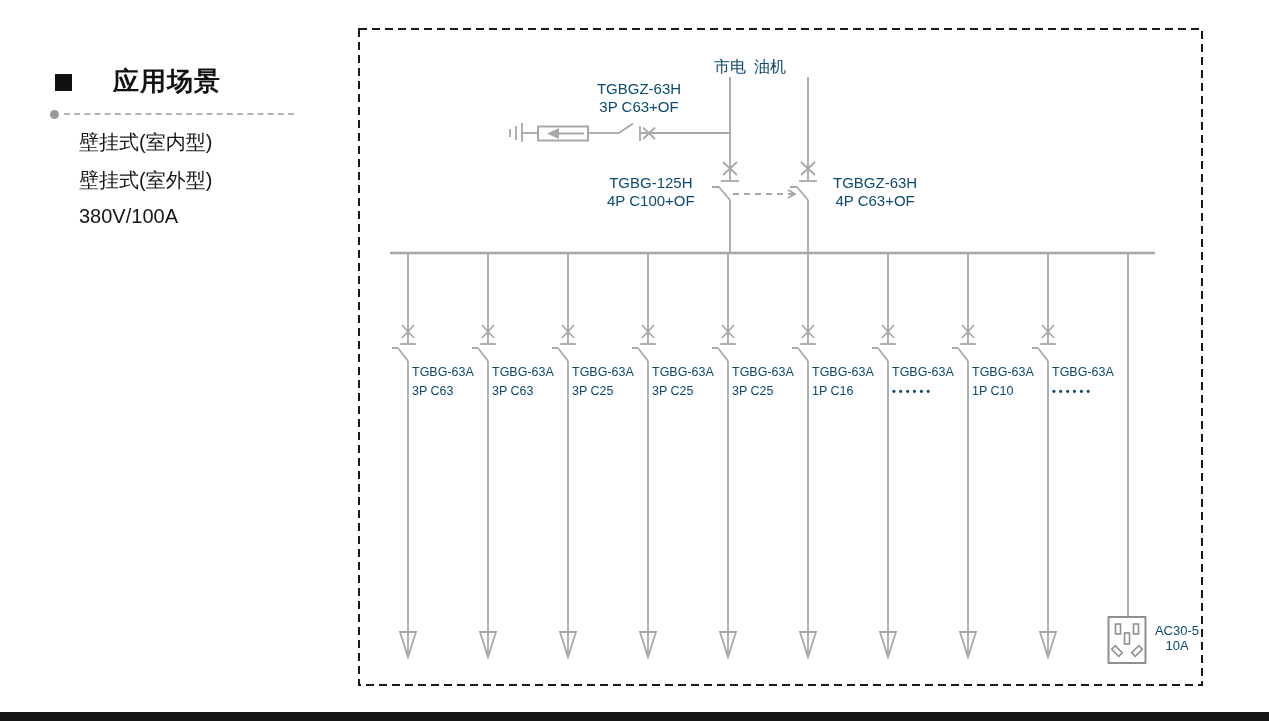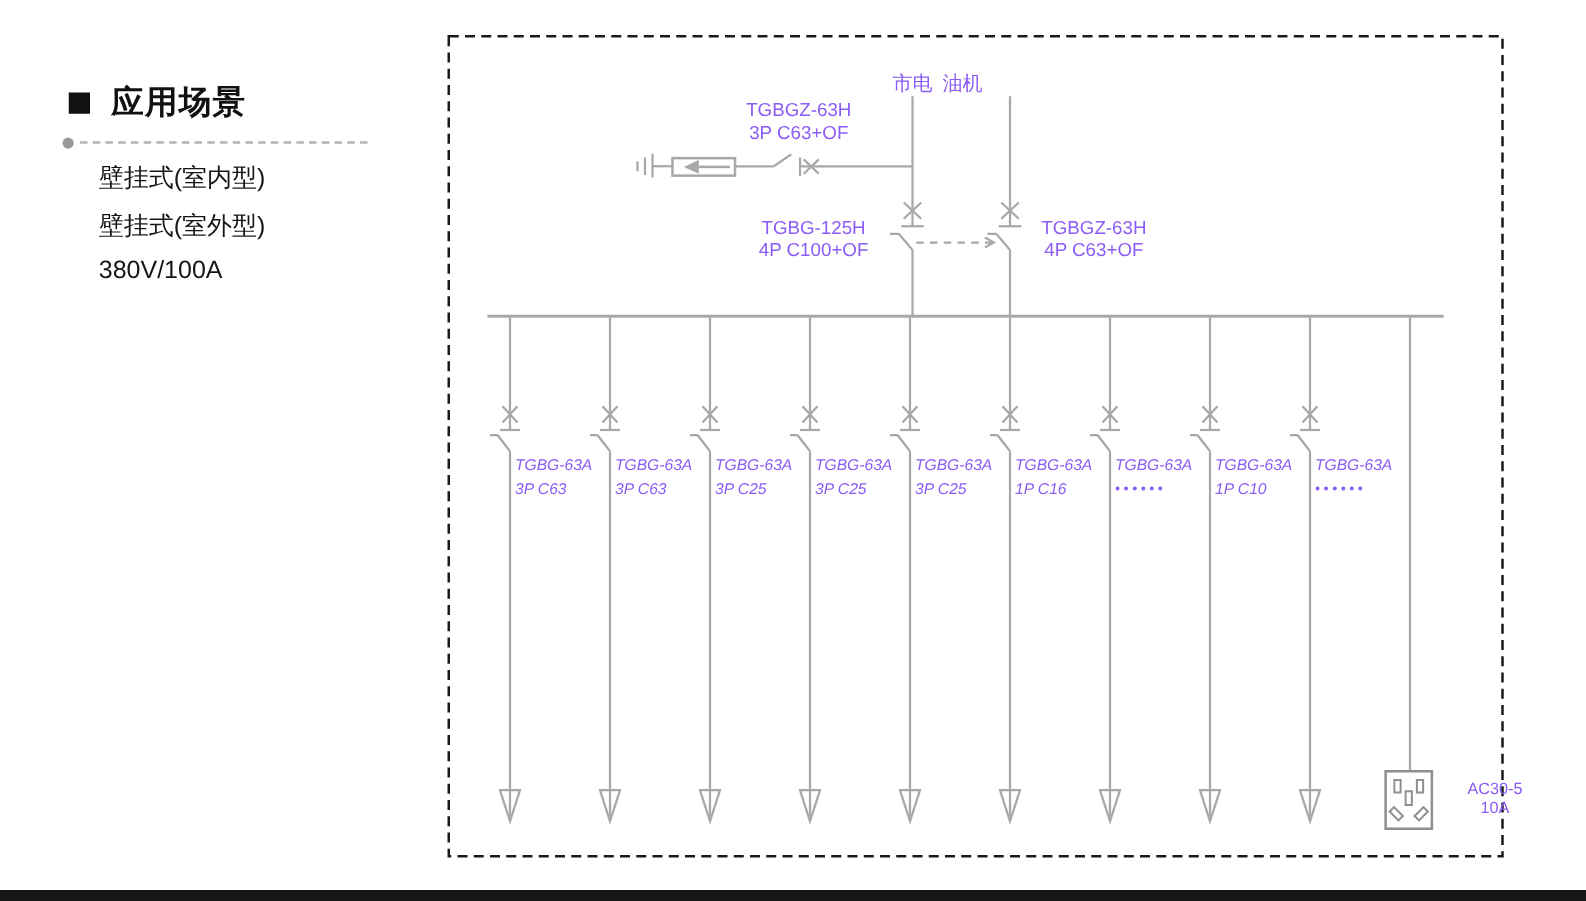--- a/index.html
+++ b/index.html
@@ -1,33 +1,33 @@
 <!DOCTYPE html>
 <html><head>
 <meta charset="utf-8">
 <style>
   html,body{margin:0;padding:0;background:#ffffff;}
   #page{position:relative;width:1269px;height:721px;background:#ffffff;overflow:hidden;
         font-family:"Liberation Sans","DejaVu Sans",sans-serif;}
   .abs{position:absolute;}
   
-  #heading{left:55px;top:66px;display:flex;align-items:center;height:30px;}
+  #heading{left:55px;top:66px;display:flex;align-items:center;height:30px;gap:24px;}
   #heading .sq{width:17px;height:17px;background:#111;display:inline-block;margin-right:17px;margin-top:2px;}
   #heading .txt{font-size:26px;font-weight:bold;color:#111;letter-spacing:1px;white-space:nowrap;}
   #sep-dot{left:50px;top:110px;width:9px;height:9px;border-radius:50%;background:#9a9a9a;}
   #sep-line{left:64px;top:113px;width:230px;height:0;border-top:2px dashed #b3b3b3;}
   .feature{left:55px;font-size:20px;color:#161616;white-space:nowrap;margin-left:24px;}
   
-  .dlbl{color:#8b5cf6;white-space:nowrap;}
+  .dlbl{color:#0c4a6e;white-space:nowrap;}
   .src{font-size:16px;width:60px;text-align:center;top:57px;}
   .two{line-height:17.5px;font-size:15px;text-align:center;}
   .ctr{text-align:center;}
-  .blbl{font-size:12.5px;line-height:19px;width:78px;top:363px;font-style:italic;}
+  .blbl{font-size:12.5px;line-height:19px;width:78px;top:363px;}
   .dots{letter-spacing:3px;font-size:11px;font-weight:bold;}
-  #socket-lbl{font-size:13px;line-height:15px;width:56px;text-align:center;left:1149px;top:623px;margin-left:19px;}
+  #socket-lbl{font-size:13px;line-height:15px;width:56px;text-align:center;left:1149px;top:623px;}
   #bottom-bar{left:0;top:712px;width:1269px;height:9px;background:#161616;}
   svg{position:absolute;left:0;top:0;}
 </style>
 </head>
 <body>
 
 <div id="page">
 
   <div class="abs" id="heading">
     <span class="sq"></span>

